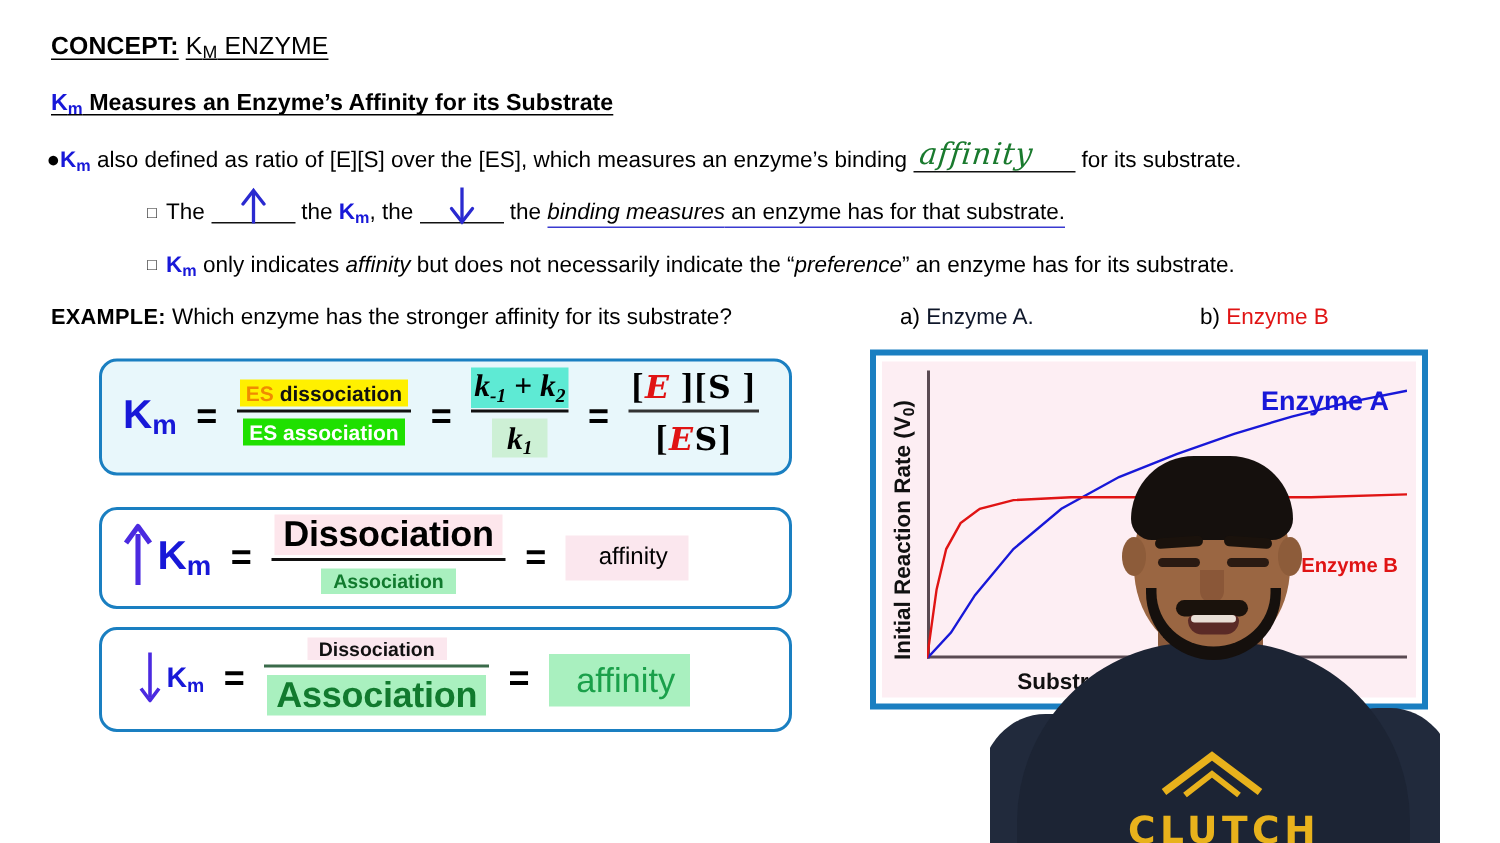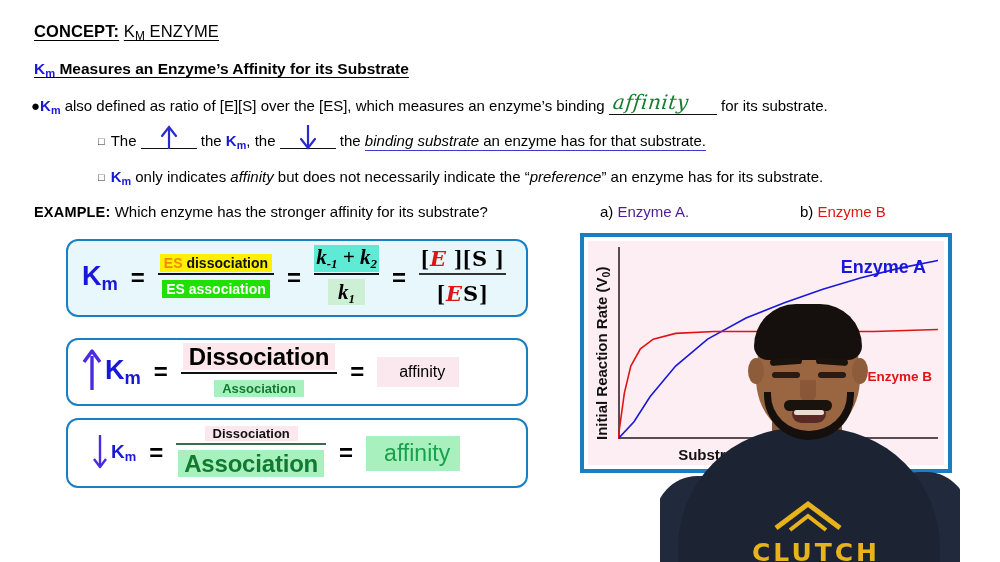--- a/index.html
+++ b/index.html
@@ -35,21 +35,21 @@
 
   .blank-arrow{position:relative;display:inline-block;width:56px;height:18px;vertical-align:-3px;}
   .blank-arrow .rule{position:absolute;left:0;bottom:0;width:100%;border-bottom:1.5px solid #111;}
   .blank-arrow svg{position:absolute;left:50%;transform:translateX(-50%);bottom:-1px;}
 
   .ul-blue{border-bottom:1.5px solid #3a3ad0;padding-bottom:1px;}
 
   .example{position:absolute;left:34px;top:203px;font-size:15px;}
   .example b{font-size:14.5px;letter-spacing:.2px;}
   .opt-a{position:absolute;left:600px;top:203px;font-size:15px;}
-  .opt-a .ans{color:#4c1d95;}
+  .opt-a .ans{color:#0f172a;}
   .opt-b{position:absolute;left:800px;top:203px;font-size:15px;}
   .opt-b .ans{color:#e01414;}
 
   
   .eqbox{position:absolute;border:2.5px solid #1a7fc1;border-radius:12px;box-sizing:border-box;}
   #box1{left:66px;top:239px;width:462px;height:78px;background:#e8f7fb;}
   #box2{left:66px;top:338px;width:462px;height:68px;background:#ffffff;}
   #box3{left:66px;top:418px;width:462px;height:70px;background:#ffffff;}
 
   .row{display:flex;align-items:center;height:100%;padding-left:14px;box-sizing:border-box;}
@@ -148,21 +148,21 @@
 
   <div class="bullet2">
     <span class="sq">□</span><span>The </span><span class="blank-arrow"><span class="rule"></span>
       <svg width="22" height="26" viewBox="0 0 22 26">
         <path d="M11 25 L11 4" stroke="#2a2ad0" stroke-width="2.2" fill="none"></path>
         <path d="M4 12 L11 3 L18 12" stroke="#2a2ad0" stroke-width="2.2" fill="none" stroke-linecap="round"></path>
       </svg></span><span> the </span><span class="km"><span>K</span><span class="sub">m</span></span><span>, the </span><span class="blank-arrow"><span class="rule"></span>
       <svg width="22" height="26" viewBox="0 0 22 26">
         <path d="M11 1 L11 23" stroke="#2a2ad0" stroke-width="2.2" fill="none"></path>
         <path d="M4 15 L11 24 L18 15" stroke="#2a2ad0" stroke-width="2.2" fill="none" stroke-linecap="round"></path>
-      </svg></span><span> the </span><i class="ul-blue">binding substrate</i><span class="ul-blue"> an enzyme has for that substrate.</span>
+      </svg></span><span> the </span><i class="ul-blue">binding measures</i><span class="ul-blue"> an enzyme has for that substrate.</span>
   </div>
 
   <div class="bullet3">
     <span class="sq">□</span><span class="km"><span>K</span><span class="sub">m</span></span><span> only indicates </span><i>affinity</i><span> but does not necessarily indicate the “</span><i>preference</i><span>” an enzyme has for its substrate.</span>
   </div>
 
   <div class="example">
     <b>EXAMPLE:</b>
     <span>Which enzyme has the stronger affinity for its substrate?</span>
   </div>

